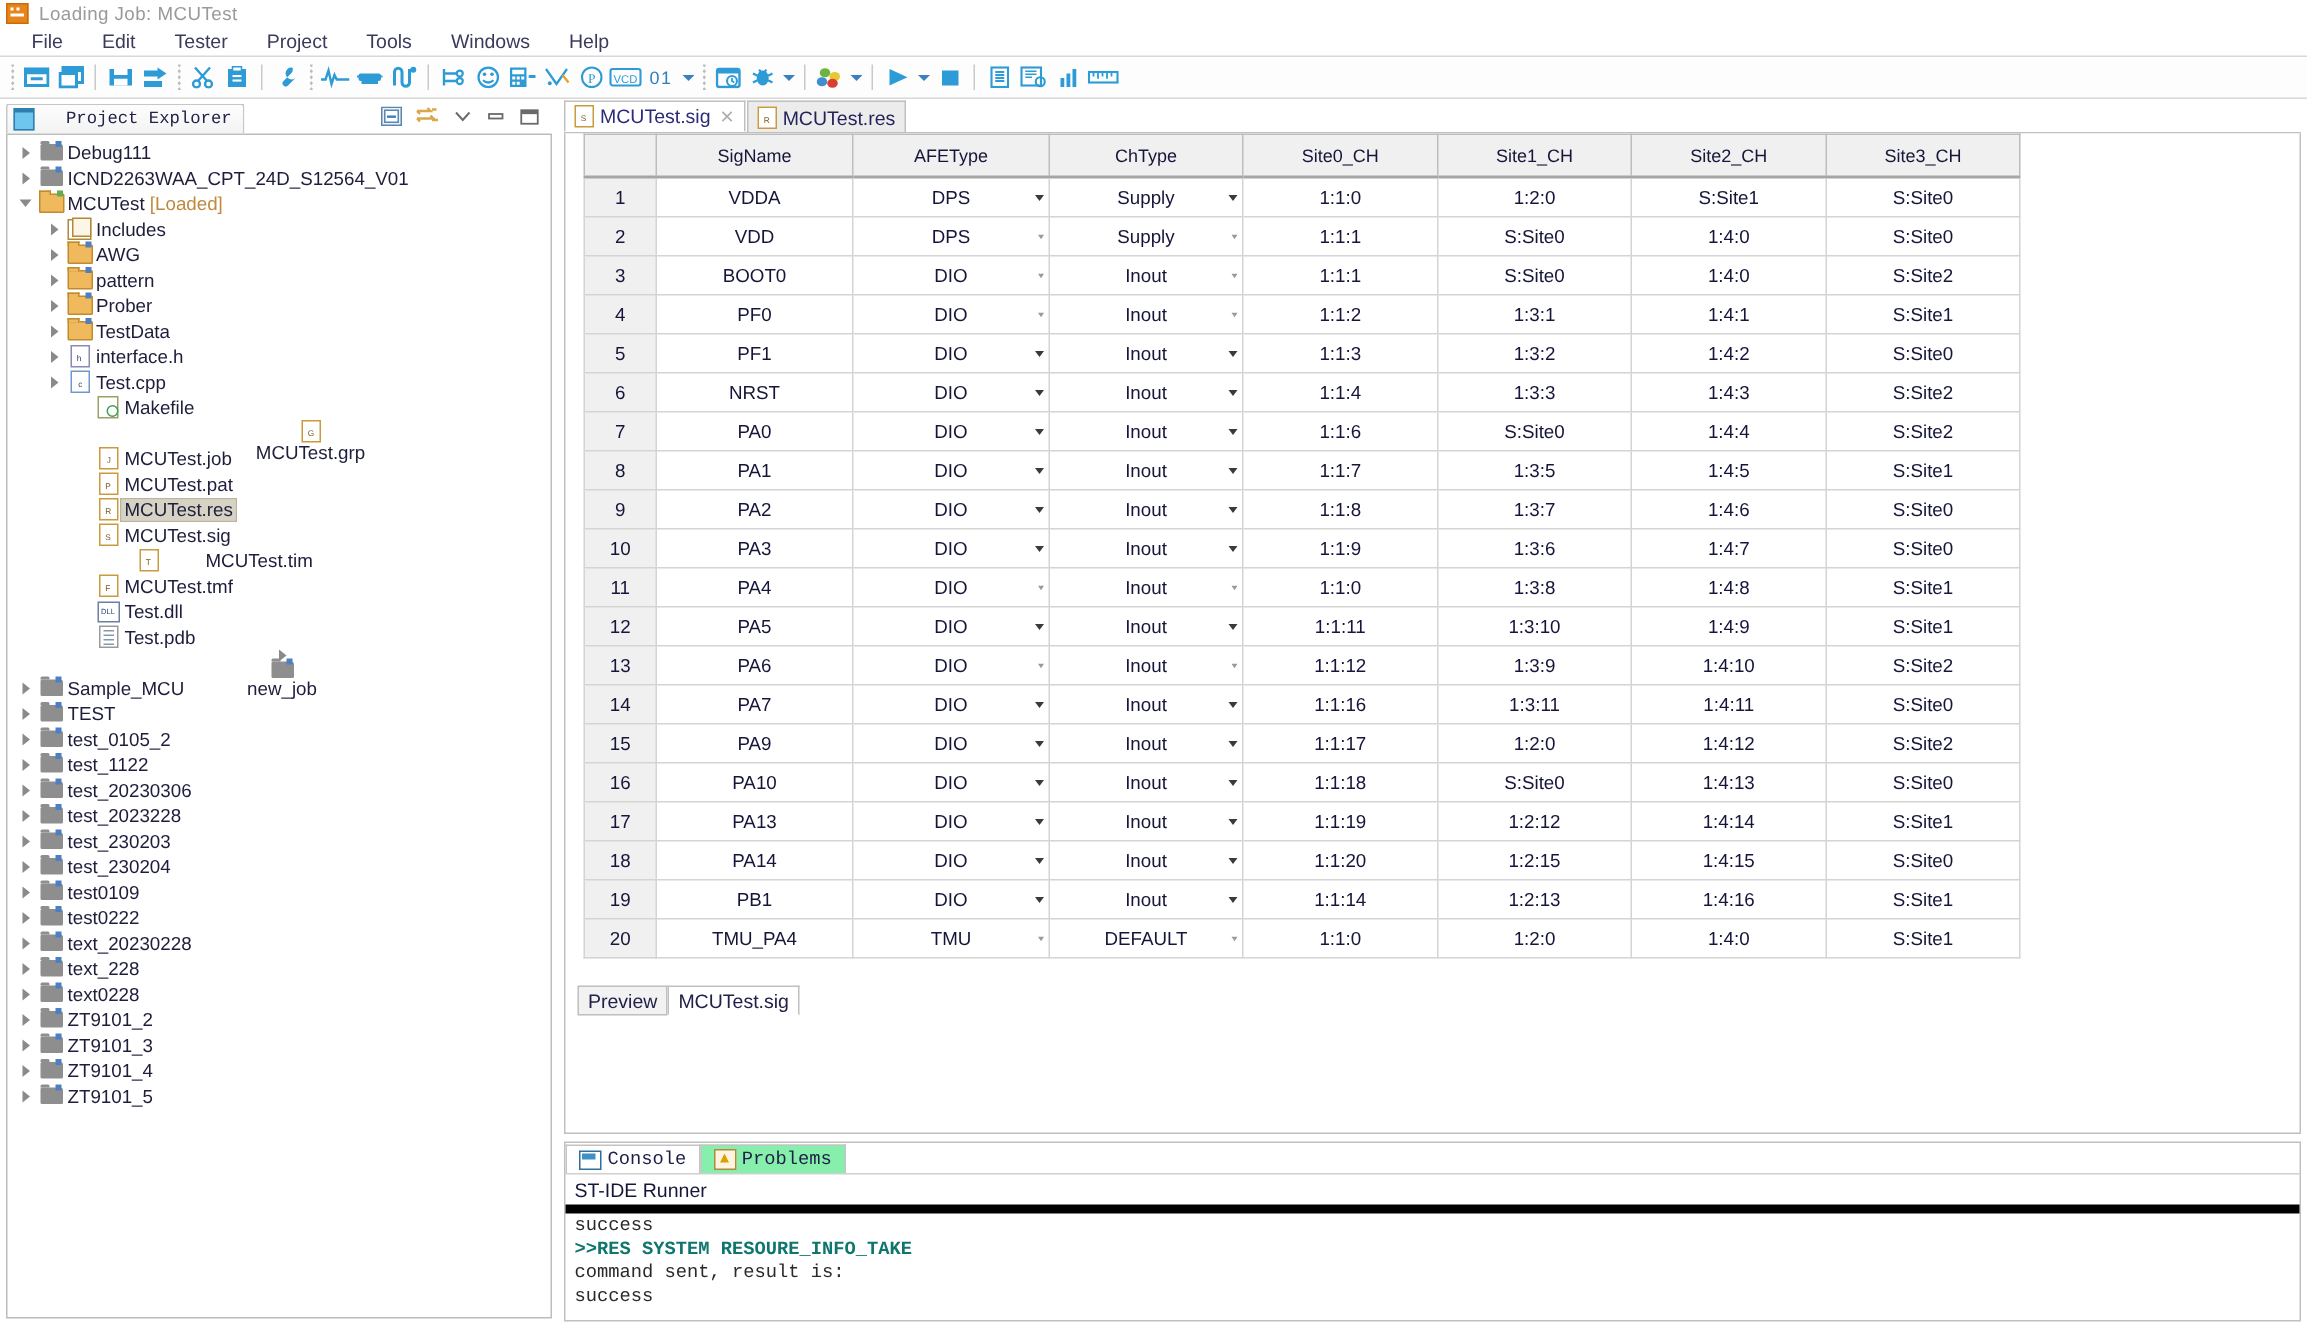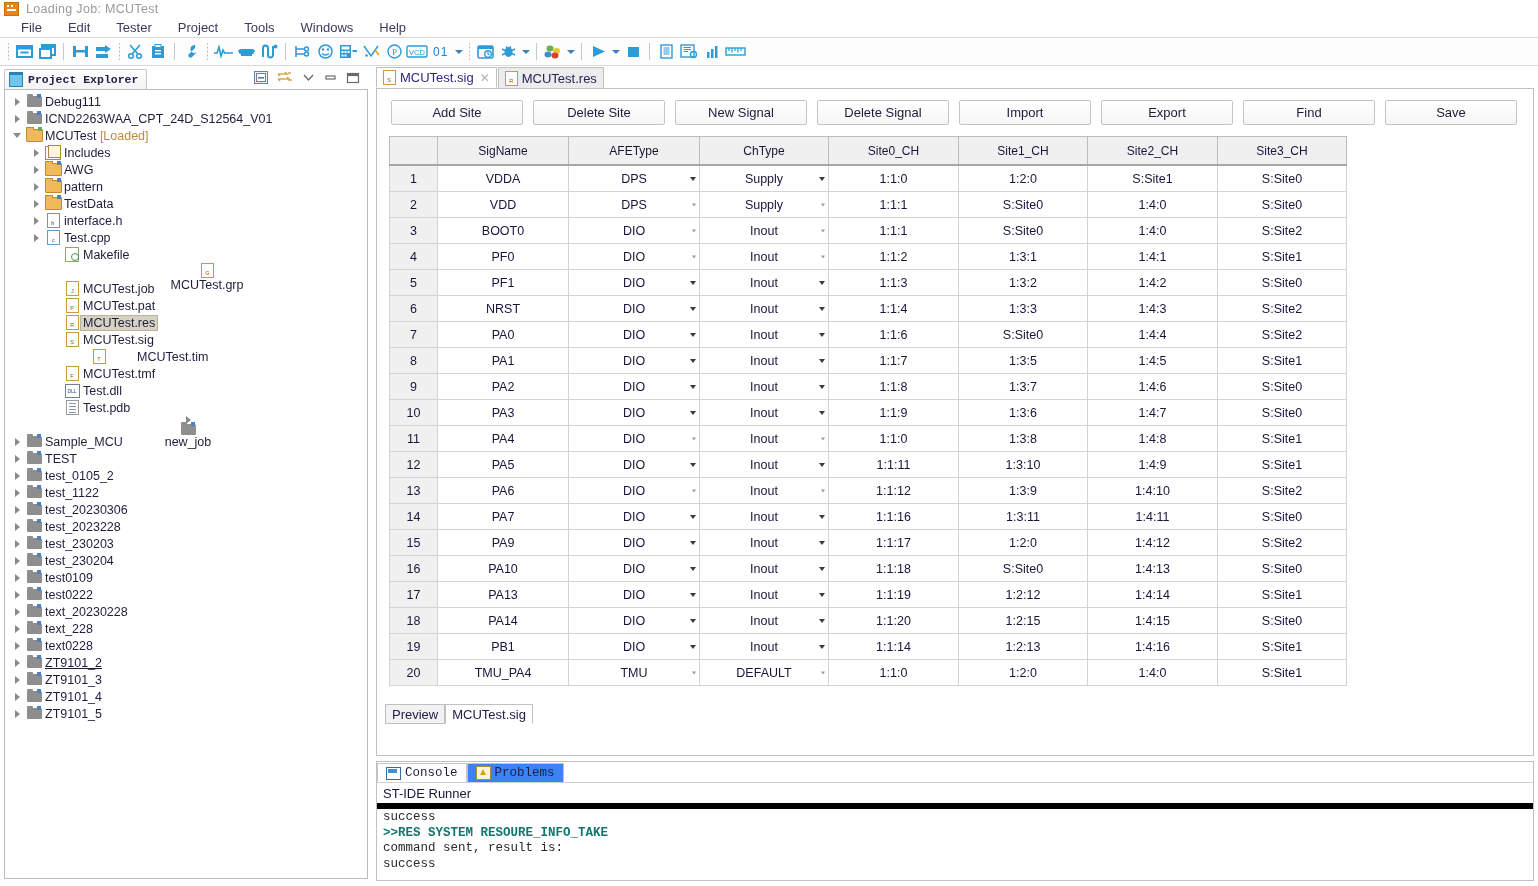--- a/index.html
+++ b/index.html
@@ -32,23 +32,23 @@
     background-image:radial-gradient(#b9b9b9 40%, transparent 41%);
     background-size:3px 4px;background-repeat:repeat-y;background-position:center;margin:0 2px;}
   .tb-arrow{width:11px;height:22px;display:flex;align-items:center;justify-content:center;}
   .tb-arrow i{width:0;height:0;border-left:4px solid transparent;border-right:4px solid transparent;border-top:4px solid #3b7fbf;display:block;}
   .tb-label{font-size:12px;color:#2d7fc1;padding:0 4px;letter-spacing:1px;}
   
   #main{display:flex;height:819px;background:#ffffff;}
   
   #explorer{width:372px;box-sizing:border-box;display:flex;flex-direction:column;padding:3px 4px 6px 4px;}
   #explorer-head{height:20px;display:flex;align-items:flex-end;}
-  #exp-tab{height:19px;display:flex;align-items:center;gap:5px;padding:0 8px 0 4px;
+  #exp-tab{height:19px;display:flex;align-items:center;gap:21px;padding:0 8px 0 4px;
     background:linear-gradient(#fdfdfd,#f3f3f3);border:1px solid #c6c6c6;border-bottom:none;
-    border-radius:2px 2px 0 0;font-family:"Liberation Mono",monospace;font-size:11.5px;font-weight:bold;color:#22224a;}
+    border-radius:2px 2px 0 0;font-family:"Liberation Mono",monospace;font-size:11.5px;font-weight:normal;color:#22224a;}
   #exp-tab .winicon{width:12px;height:11px;background:#6ec6ee;border:1px solid #2e7fae;border-top-width:3px;}
   #exp-head-tools{margin-left:auto;display:flex;align-items:center;gap:9px;padding:0 8px 2px 0;}
   #explorer-body{flex:1;border:1px solid #bcbcbc;background:#ffffff;overflow:hidden;padding-top:3px;}
   .tnode{height:17px;display:flex;align-items:center;font-size:12.5px;color:#1e1e3c;white-space:nowrap;}
   .tnode.sel > .tlabel{background:#d6d2c4;outline:1px solid #b9b39f;}
   .tw{width:16px;display:flex;align-items:center;justify-content:center;color:#7a7a7a;font-size:11px;}
   .chev{width:0;height:0;border-top:4px solid transparent;border-bottom:4px solid transparent;border-left:5px solid #8a8a8a;}
   .chev.open{border-left:4px solid transparent;border-right:4px solid transparent;border-top:5px solid #8a8a8a;border-bottom:none;}
   .ticon{width:18px;display:flex;align-items:center;justify-content:center;}
   .tlabel{padding:0 2px;}
@@ -99,21 +99,21 @@
     width:0;height:0;border-left:3px solid transparent;border-right:3px solid transparent;border-top:4px solid #3a3a3a;}
   td.combo.dim .cbtn{border-top-color:#9a9a9a;border-left-width:2px;border-right-width:2px;border-top-width:3px;}
   #previewtabs{display:flex;align-items:flex-end;gap:0;padding:14px 0 0 8px;height:24px;}
   .ptab{height:20px;box-sizing:border-box;padding:0 6px;display:flex;align-items:center;font-size:13px;color:#20204a;
      border:1px solid #c0c0c0;background:#f2f2f2;}
   .ptab.active{background:#ffffff;border-bottom-color:#ffffff;}
   
   #console{height:118px;margin-top:5px;border:1px solid #c0c0c0;background:#ffffff;display:flex;flex-direction:column;}
   #console-tabs{height:20px;display:flex;align-items:flex-end;border-bottom:1px solid #d0d0d0;}
   .ctab{height:19px;box-sizing:border-box;display:flex;align-items:center;gap:4px;padding:0 8px;font-size:12.5px;
-     font-family:"Liberation Mono",monospace;color:#1e1e46;border:1px solid #c4c4c4;border-bottom:none;background:#3b82f6;}
+     font-family:"Liberation Mono",monospace;color:#1e1e46;border:1px solid #c4c4c4;border-bottom:none;background:#86efac;}
   .ctab.active{background:#ffffff;}
   .ic-console{width:13px;height:11px;background:#ffffff;border:1px solid #2f6f9f;position:relative;}
   .ic-console::after{content:"";position:absolute;left:1px;top:1px;width:9px;height:4px;background:#3f8fc8;}
   .ic-problems{width:13px;height:12px;background:#fdf4e0;border:1px solid #b08a3a;position:relative;}
   .ic-problems::after{content:"";position:absolute;left:3px;top:2px;width:0;height:0;
      border-left:3px solid transparent;border-right:3px solid transparent;border-bottom:6px solid #d9a000;}
   #runner{font-size:13px;color:#16163a;padding:3px 0 2px 6px;border-bottom:6px solid #000000;}
   #logbox{flex:1;overflow:hidden;padding:1px 0 0 6px;}
   .logline{font-family:"Liberation Mono",monospace;font-size:12.5px;line-height:15.5px;color:#2a2a2a;white-space:pre;}
   .logline.green{color:#0f766e;font-weight:bold;}
@@ -416,20 +416,29 @@
           </span>
           <span class="tlabel">pattern</span>
         </div>
         <div class="tnode" style="padding-left: 23px;">
           <span class="tw">
             <span class="chev"></span>
           </span>
           <span class="ticon">
             <span class="ic-folder-open blu"></span>
           </span>
+          <span class="tlabel">Prober</span>
+        </div>
+        <div class="tnode" style="padding-left: 23px;">
+          <span class="tw">
+            <span class="chev"></span>
+          </span>
+          <span class="ticon">
+            <span class="ic-folder-open blu"></span>
+          </span>
           <span class="tlabel">TestData</span>
         </div>
         <div class="tnode" style="padding-left: 23px;">
           <span class="tw">
             <span class="chev"></span>
           </span>
           <span class="ticon">
             <span class="ic-file hdr">
               <span>h</span>
             </span>
@@ -650,21 +659,21 @@
         </div>
         <div class="tnode" style="padding-left: 4px;">
           <span class="tw">
             <span class="chev"></span>
           </span>
           <span class="ticon">
             <span class="ic-folder"></span>
           </span>
           <span class="tlabel">text0228</span>
         </div>
-        <div class="tnode" style="padding-left: 4px; text-decoration: underline;">
+        <div class="tnode" style="padding-left: 4px;">
           <span class="tw">
             <span class="chev"></span>
           </span>
           <span class="ticon">
             <span class="ic-folder"></span>
           </span>
           <span class="tlabel">ZT9101_2</span>
         </div>
         <div class="tnode" style="padding-left: 4px;">
           <span class="tw">
@@ -707,30 +716,20 @@
       </div>
       <div class="ed-tab">
         <span class="ic-file">
             <span>R</span>
           </span>
         <span>MCUTest.res</span>
       </div>
     </div>
 
     <div id="ed-panel">
-      <div id="btnrow">
-        <div class="gbtn">Add Site</div>
-        <div class="gbtn">Delete Site</div>
-        <div class="gbtn">New Signal</div>
-        <div class="gbtn">Delete Signal</div>
-        <div class="gbtn">Import</div>
-        <div class="gbtn">Export</div>
-        <div class="gbtn">Find</div>
-        <div class="gbtn">Save</div>
-      </div>
 
       <div id="tablewrap">
         <table class="sigtbl">
           <thead>
             <tr>
               <th class="rowhdr" style="width:47px"></th>
               <th style="width:130px">SigName</th>
               <th style="width:130px">AFEType</th>
               <th style="width:128px">ChType</th>
               <th style="width:129px">Site0_CH</th>

